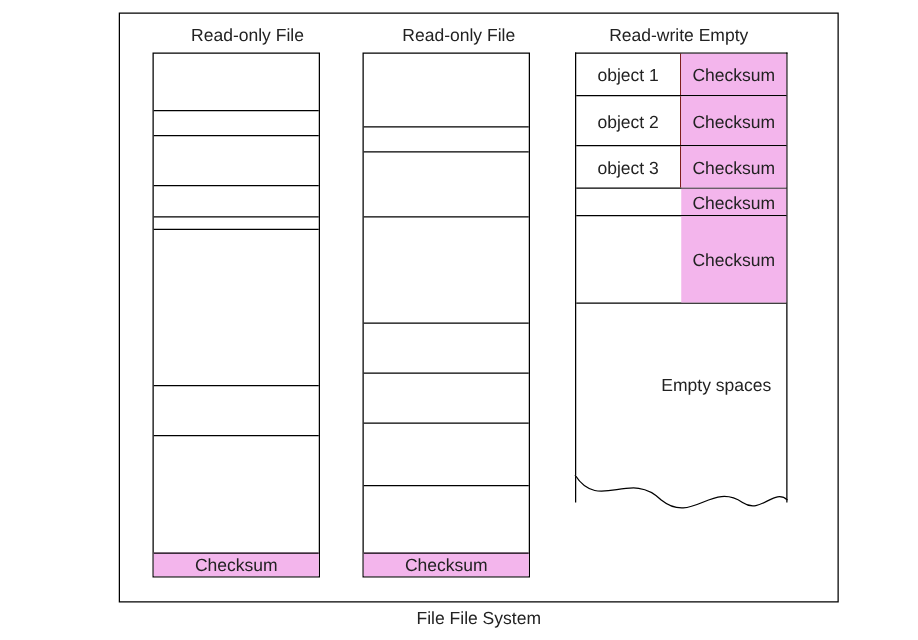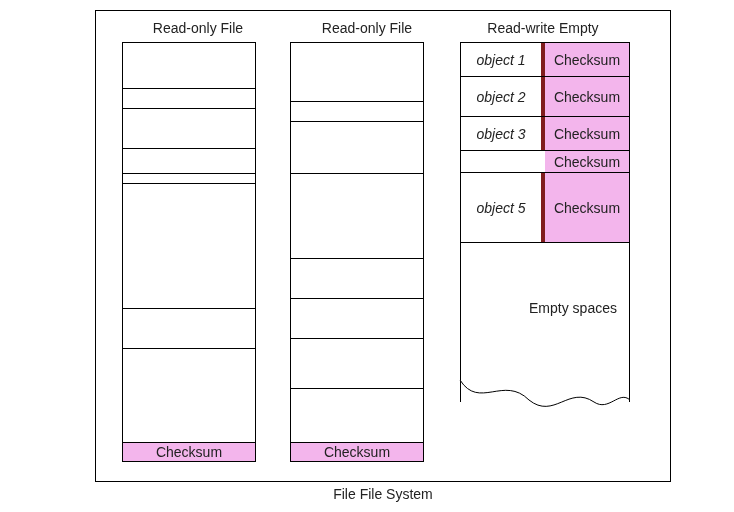--- a/index.html
+++ b/index.html
@@ -75,23 +75,22 @@
   }
   .rw-row .obj {
     position: absolute;
     left: 0;
     width: 50%;
     top: 0;
     bottom: 0;
     display: flex;
     align-items: center;
     justify-content: center;
-    border-right: 4px solid #7f1d1d;
+    border-right: 1px solid #7f1d1d;
     box-sizing: border-box;
-    font-style: italic;
   }
   .rw-row .chk {
     position: absolute;
     left: 50%;
     right: 0;
     top: 0;
     bottom: 0;
     display: flex;
     align-items: center;
     justify-content: center;
@@ -150,21 +149,20 @@
       <div class="chk">Checksum</div>
     </div>
     <div class="rw-row" style="top:74px; height:34px;text-align:right;">
       <div class="obj">object 3</div>
       <div class="chk">Checksum</div>
     </div>
     <div class="rw-row" style="top:108px; height:22px;">
       <div class="chk">Checksum</div>
     </div>
     <div class="rw-row" style="top:130px; height:70px;">
-      <div class="obj">object 5</div>
       <div class="chk">Checksum</div>
     </div>
   </div>
 
   <div class="empty-label" style="left:460px; top:300px; width:170px;">Empty spaces</div>
 
   <svg class="torn" style="left:459px; top:380px; width:172px; height:50px;" viewBox="0 0 172 50">
     <path d="M1 0
              C 20 30, 45 -5, 70 20
              C 95 40, 110 5, 135 22

